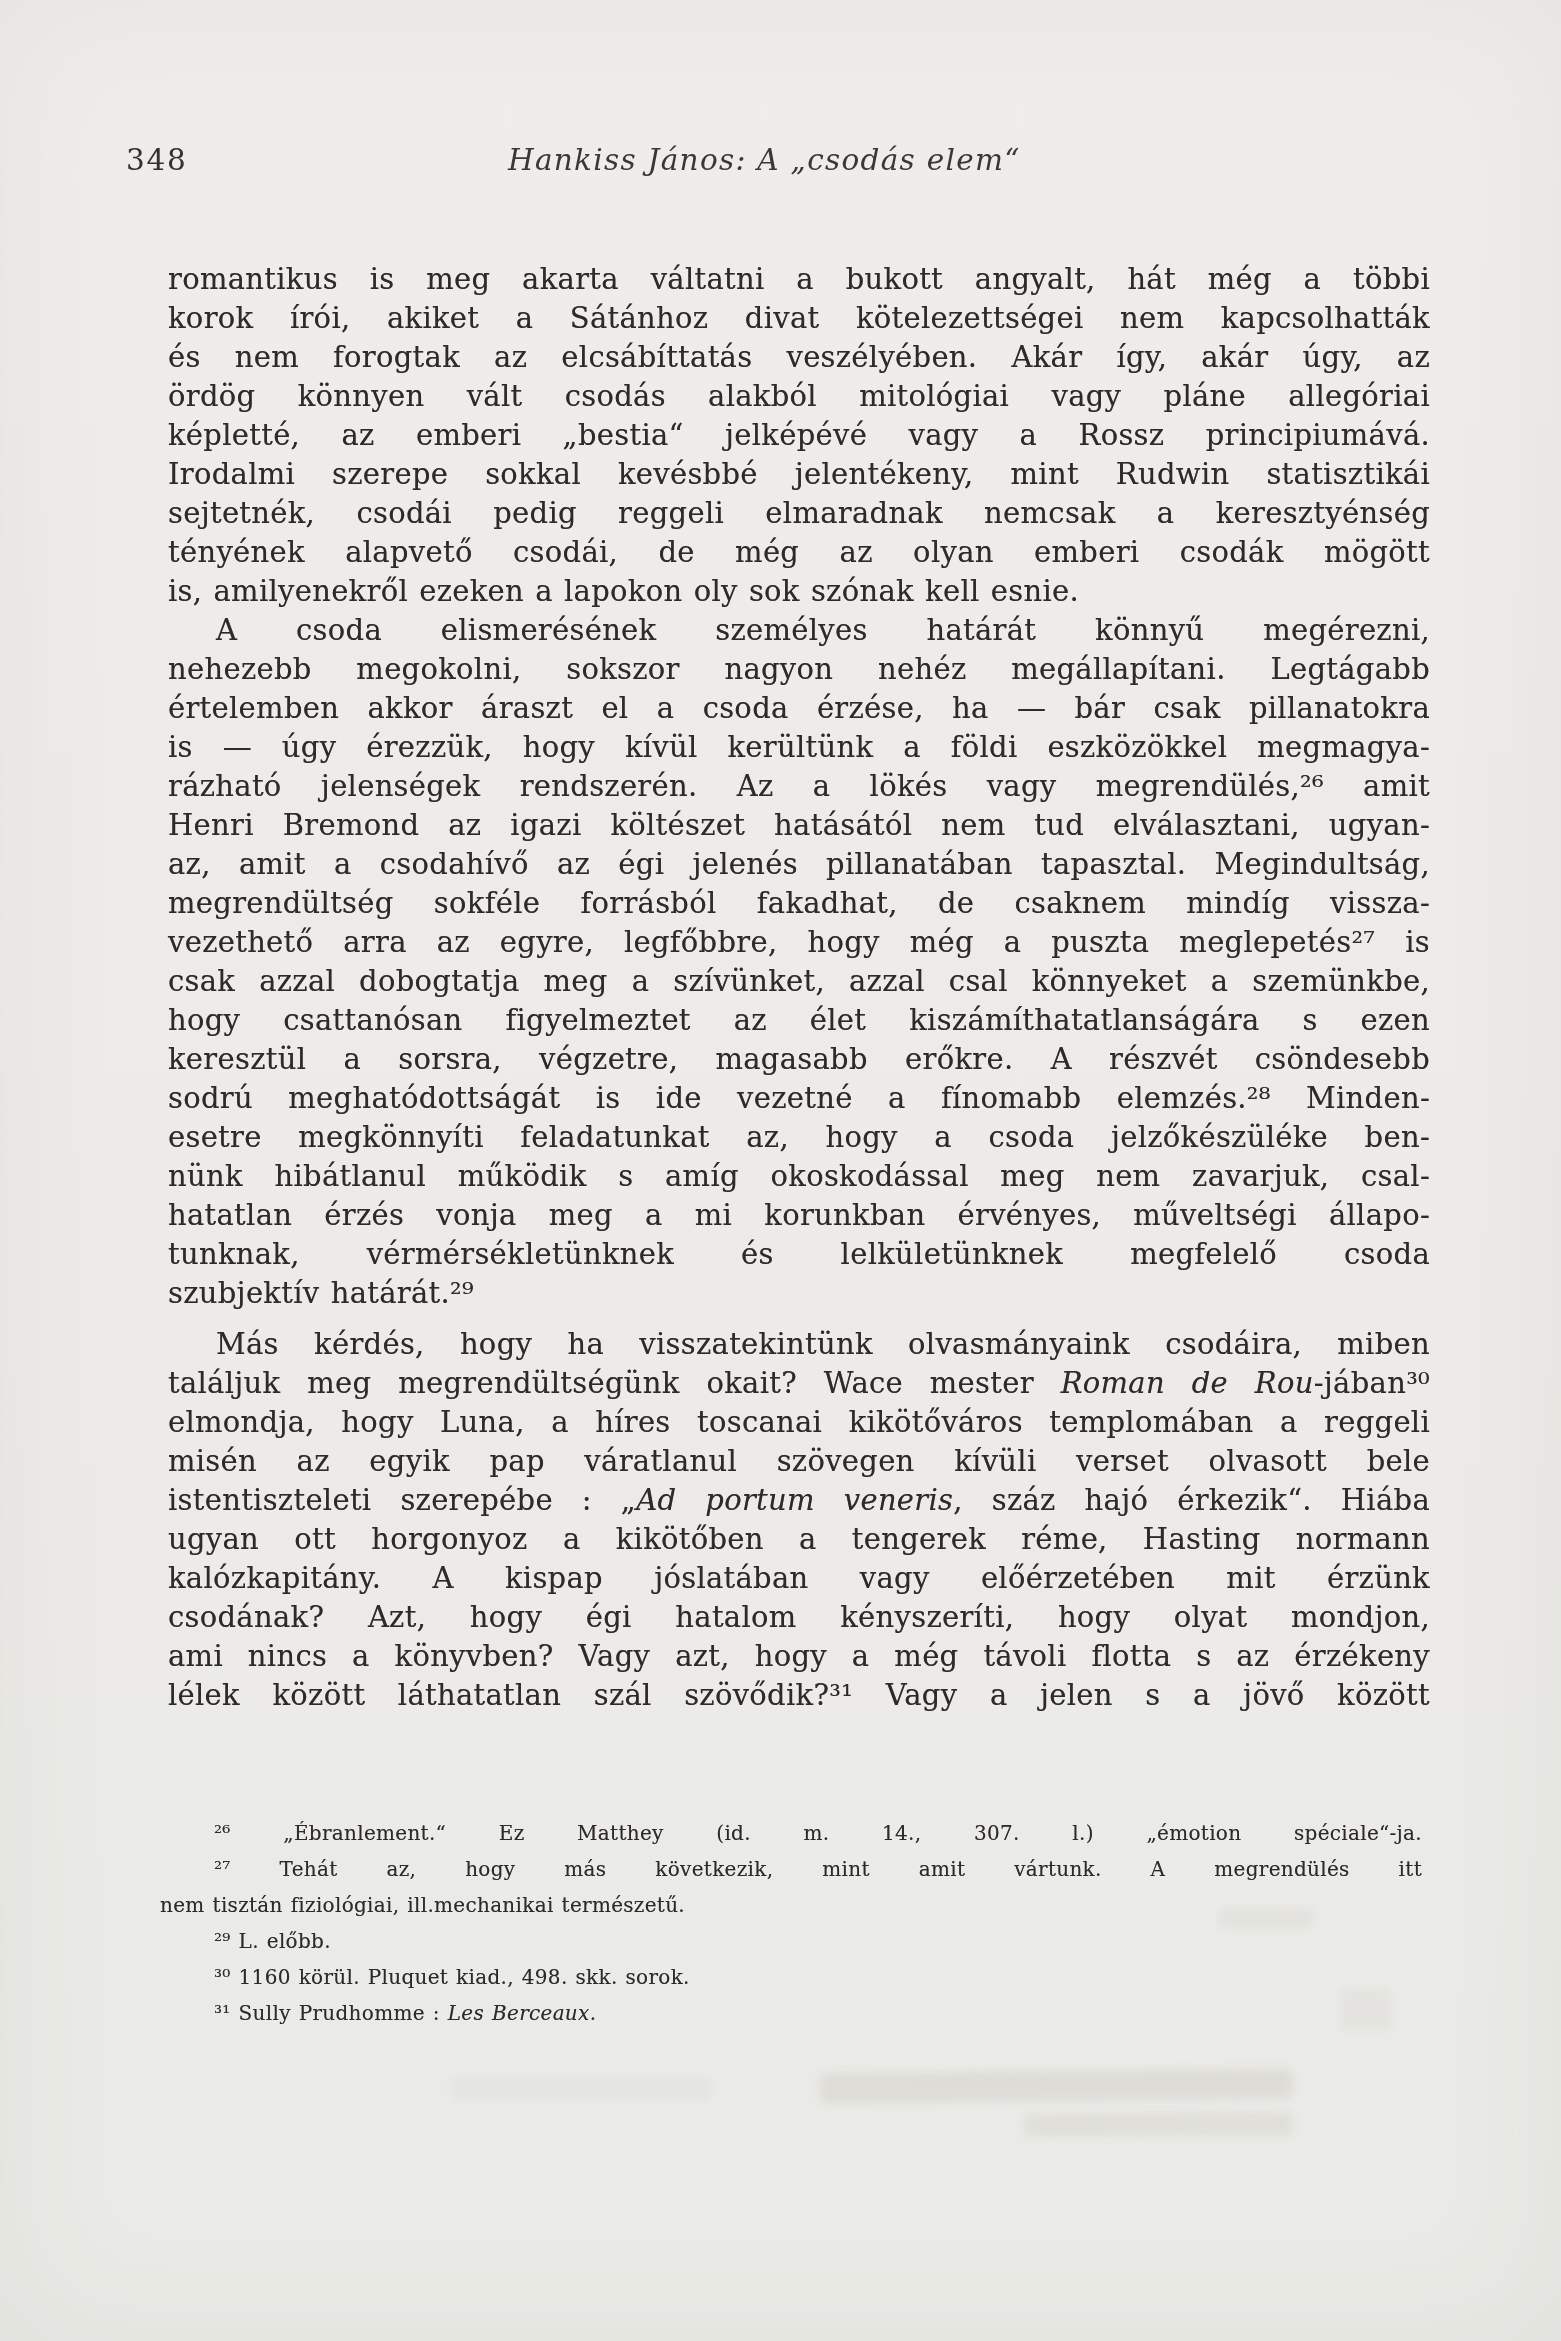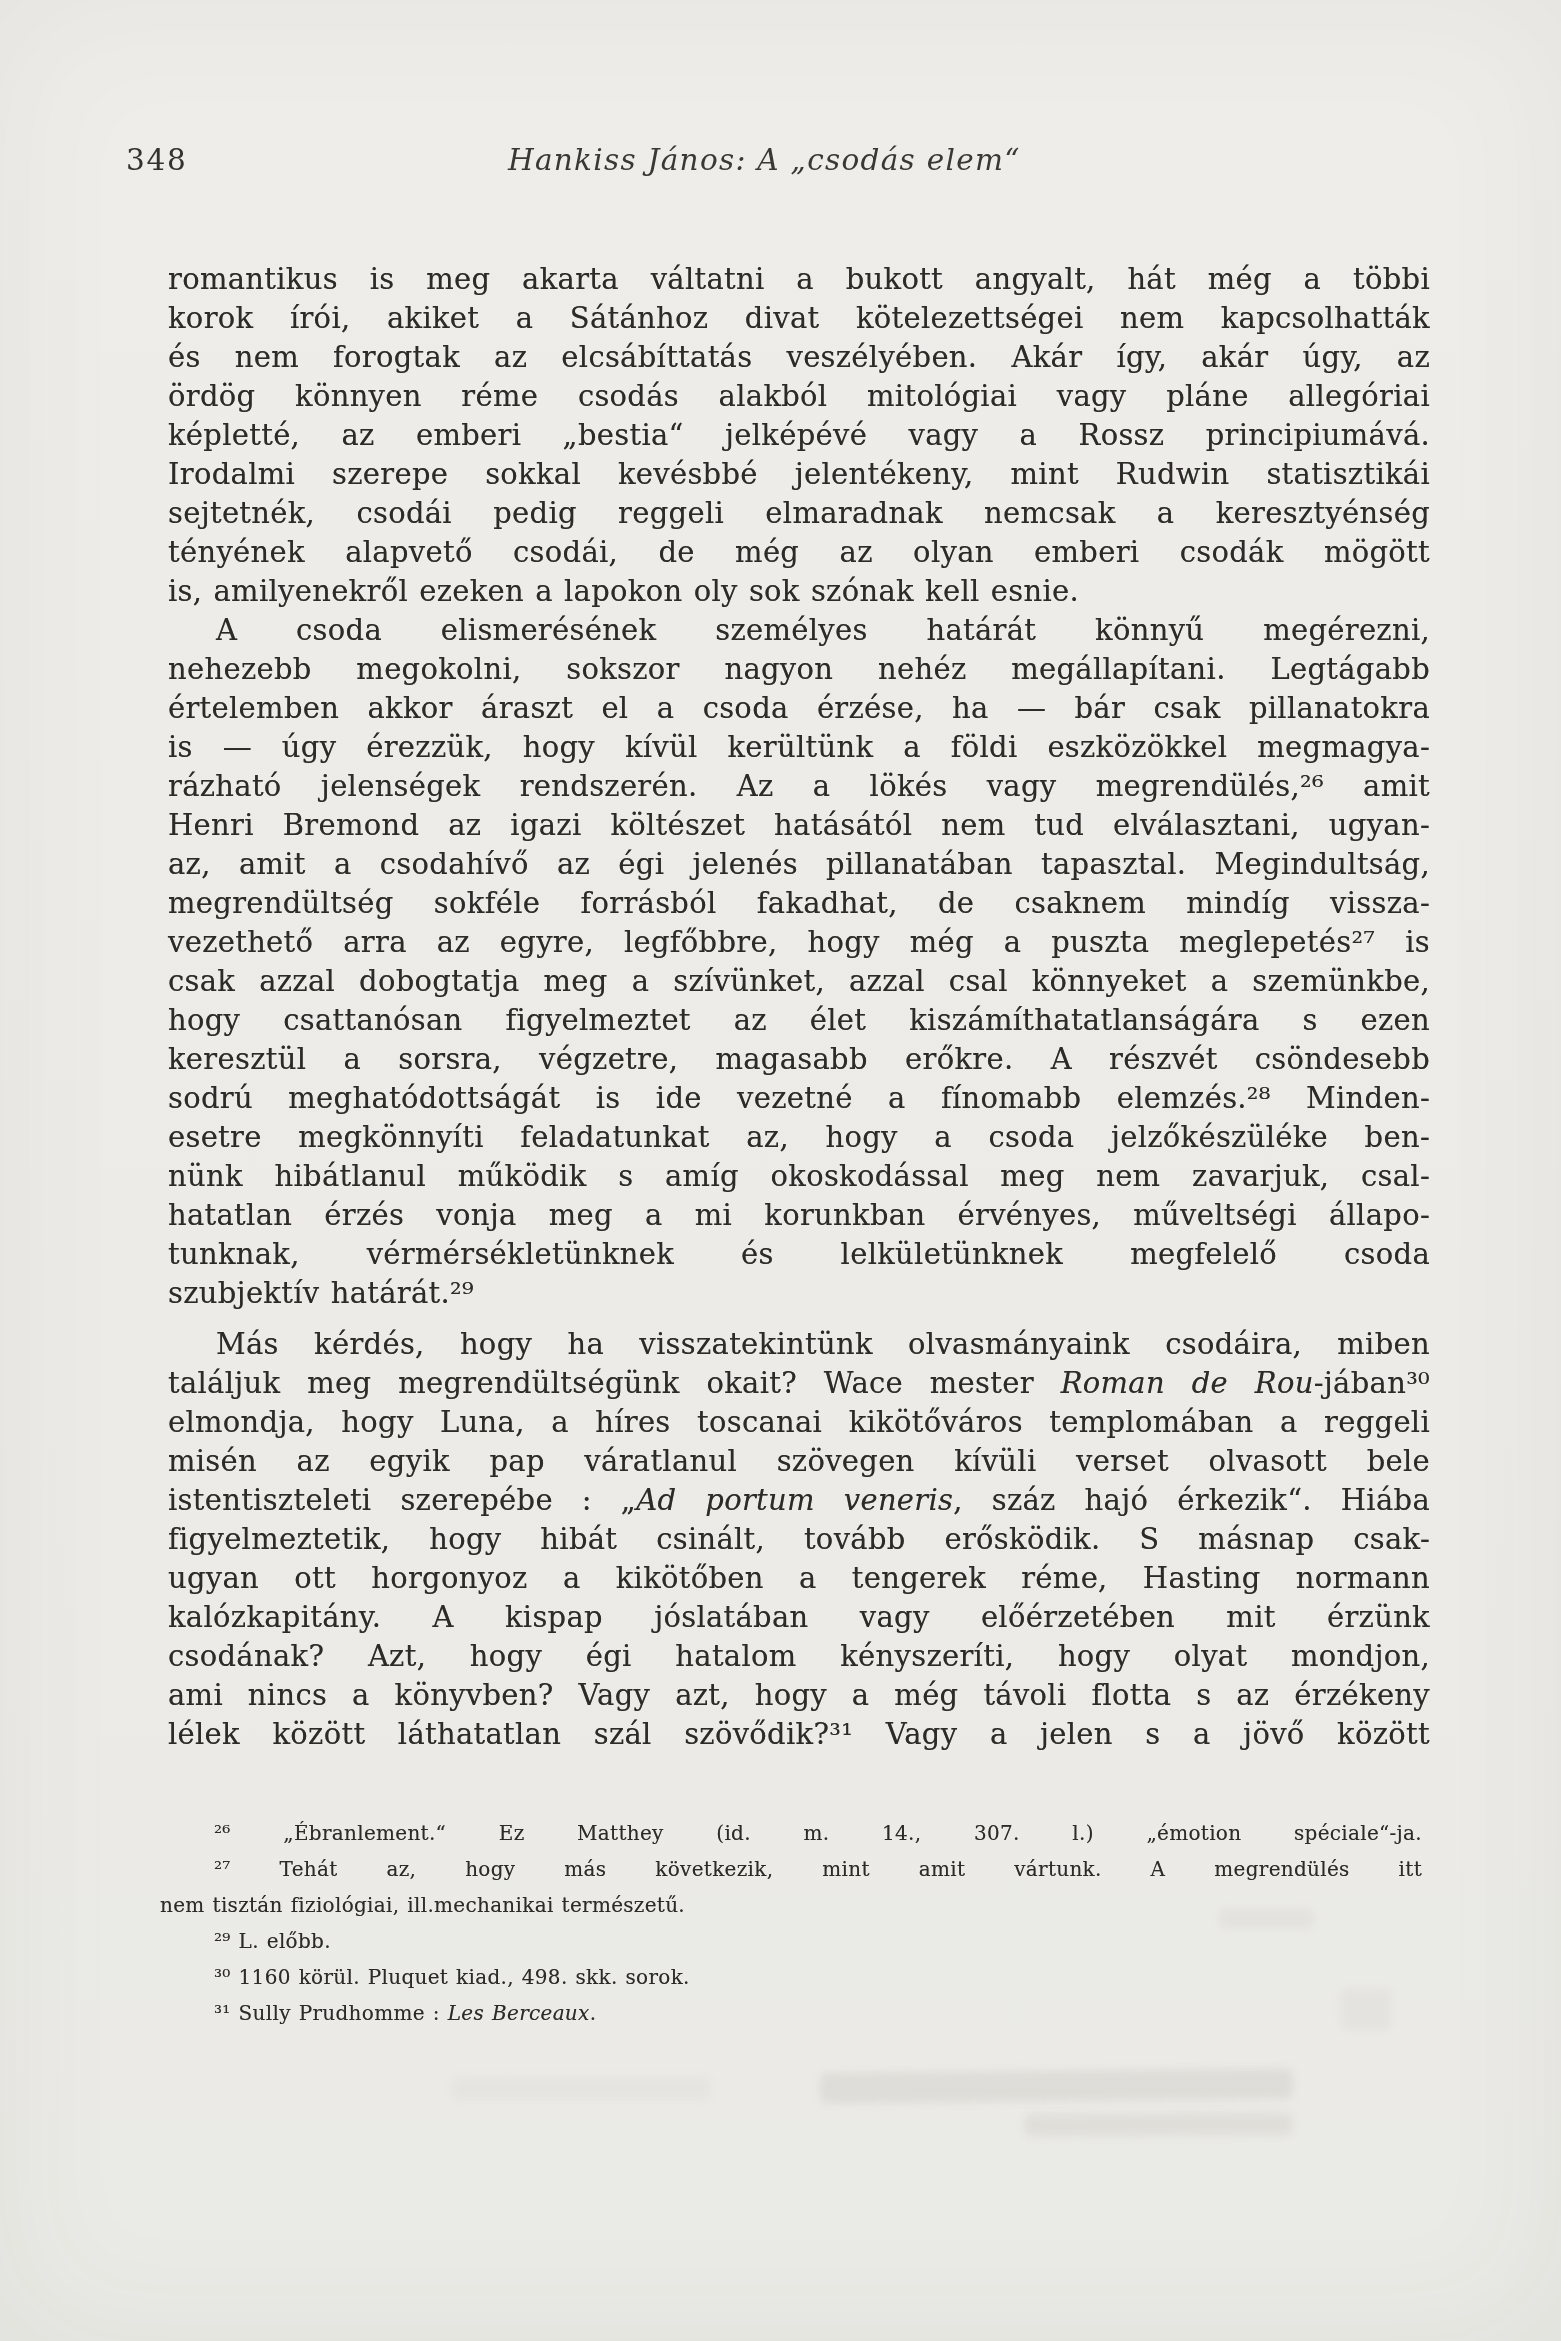--- a/index.html
+++ b/index.html
@@ -71,21 +71,21 @@
   <div class="page-header">
     <span class="page-number">348</span>
     <span class="running-title">Hankiss János: A „csodás elem“</span>
   </div>
 
   <div class="body-text">
       <div class="para">
         <div class="line">romantikus is meg akarta váltatni a bukott angyalt, hát még a többi</div>
         <div class="line">korok írói, akiket a Sátánhoz divat kötelezettségei nem kapcsolhatták</div>
         <div class="line">és nem forogtak az elcsábíttatás veszélyében. Akár így, akár úgy, az</div>
-        <div class="line">ördög könnyen réme csodás alakból mitológiai vagy pláne allegóriai</div>
+        <div class="line">ördög könnyen vált csodás alakból mitológiai vagy pláne allegóriai</div>
         <div class="line">képletté, az emberi „bestia“ jelképévé vagy a Rossz principiumává.</div>
         <div class="line">Irodalmi szerepe sokkal kevésbbé jelentékeny, mint Rudwin statisztikái</div>
         <div class="line">sejtetnék, csodái pedig reggeli elmaradnak nemcsak a keresztyénség</div>
         <div class="line">tényének alapvető csodái, de még az olyan emberi csodák mögött</div>
         <div class="line flush">is, amilyenekről ezeken a lapokon oly sok szónak kell esnie.</div>
       </div>
       <div class="para">
         <div class="line indent">A csoda elismerésének személyes határát könnyű megérezni,</div>
         <div class="line">nehezebb megokolni, sokszor nagyon nehéz megállapítani. Legtágabb</div>
         <div class="line">értelemben akkor áraszt el a csoda érzése, ha — bár csak pillanatokra</div>
@@ -104,21 +104,20 @@
         <div class="line">hatatlan érzés vonja meg a mi korunkban érvényes, műveltségi állapo-</div>
         <div class="line">tunknak, vérmérsékletünknek és lelkületünknek megfelelő csoda</div>
         <div class="line flush">szubjektív határát.²⁹</div>
       </div>
       <div class="para" style="margin-top: 12px;">
         <div class="line indent">Más kérdés, hogy ha visszatekintünk olvasmányaink csodáira, miben</div>
         <div class="line">találjuk meg megrendültségünk okait? Wace mester <i>Roman de Rou</i>-jában³⁰</div>
         <div class="line">elmondja, hogy Luna, a híres toscanai kikötőváros templomában a reggeli</div>
         <div class="line">misén az egyik pap váratlanul szövegen kívüli verset olvasott bele</div>
         <div class="line">istentiszteleti szerepébe : „<i>Ad portum veneris</i>, száz hajó érkezik“. Hiába</div>
-        <div class="line">figyelmeztetik, hogy hibát csinált, tovább erősködik. S másnap csak-</div>
         <div class="line">ugyan ott horgonyoz a kikötőben a tengerek réme, Hasting normann</div>
         <div class="line">kalózkapitány. A kispap jóslatában vagy előérzetében mit érzünk</div>
         <div class="line">csodának? Azt, hogy égi hatalom kényszeríti, hogy olyat mondjon,</div>
         <div class="line">ami nincs a könyvben? Vagy azt, hogy a még távoli flotta s az érzékeny</div>
         <div class="line">lélek között láthatatlan szál szövődik?³¹ Vagy a jelen s a jövő között</div>
       </div>
     </div>
 
   <div class="footnotes">
       <div class="para">

